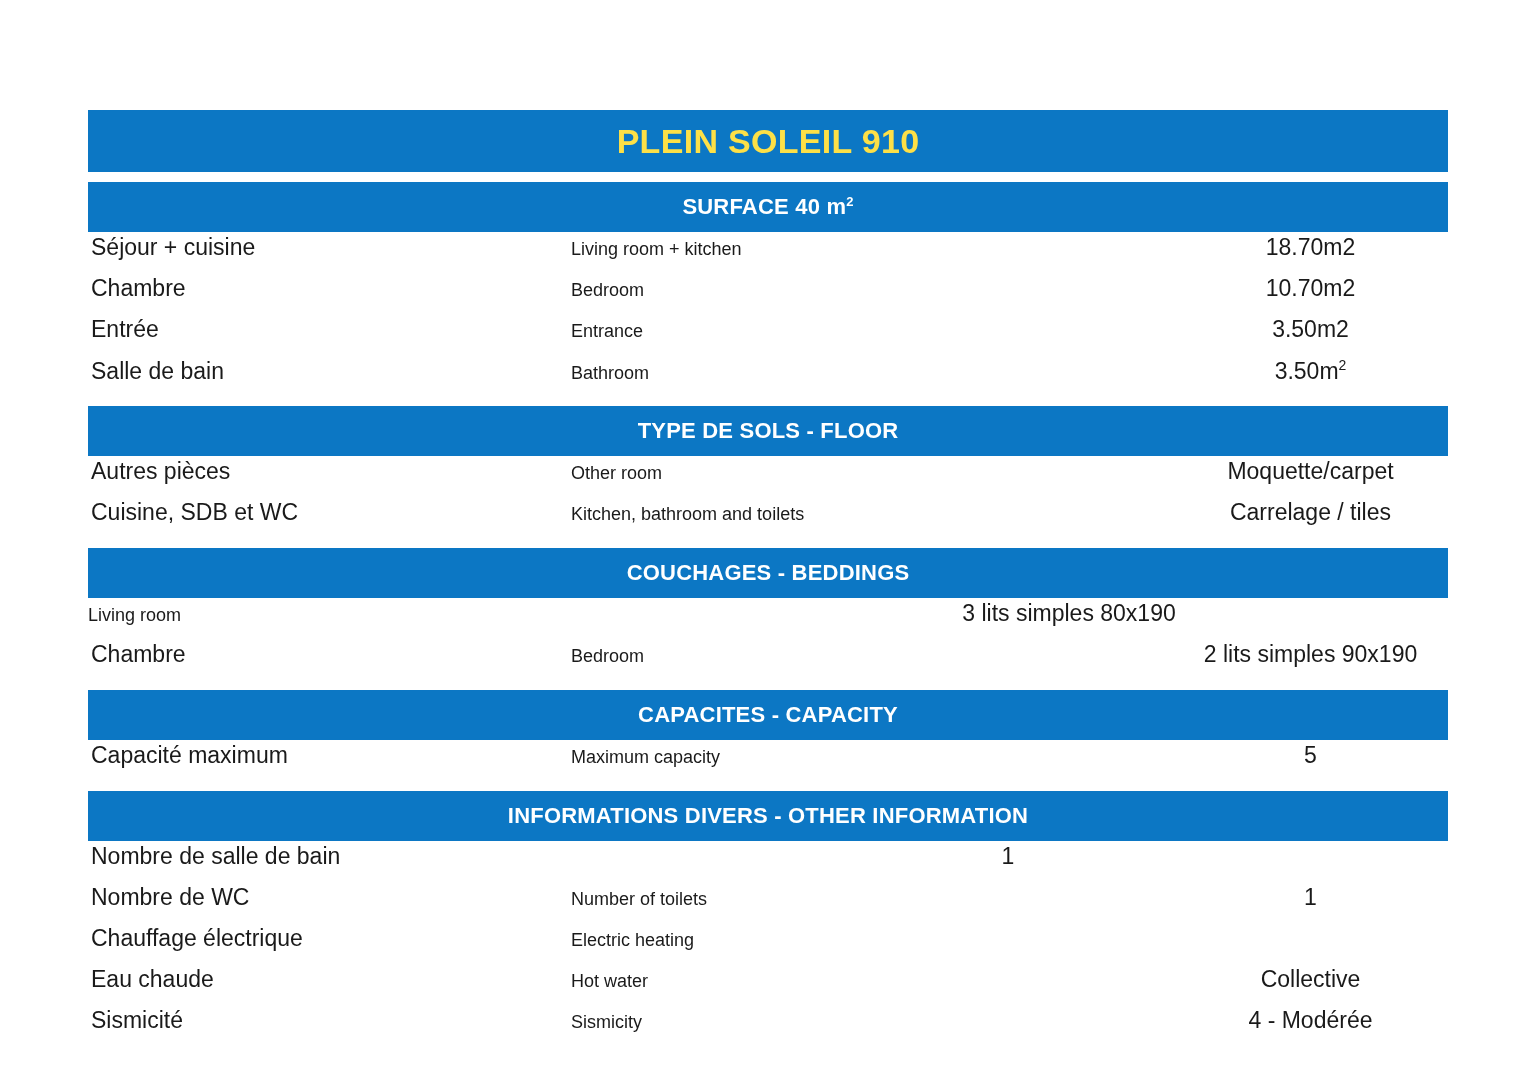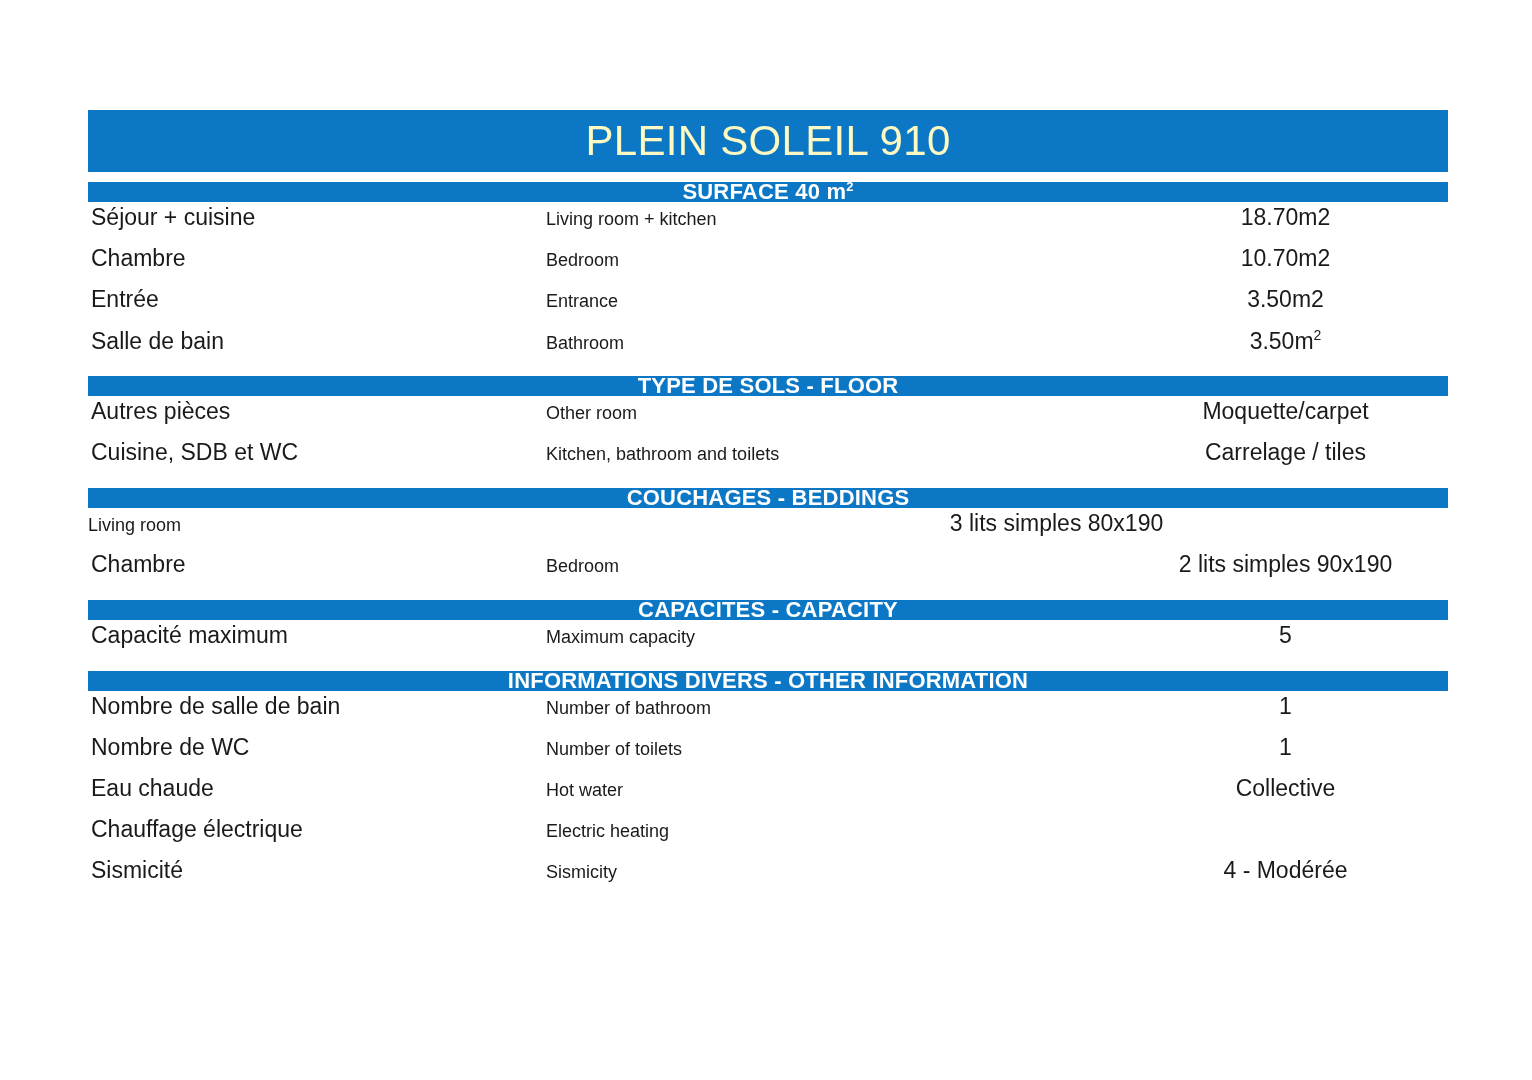--- a/index.html
+++ b/index.html
@@ -22,48 +22,49 @@
   }
   .title-bar {
     margin-top: 110px;
     background: #0c77c4;
     height: 62px;
     display: flex;
     align-items: center;
     justify-content: center;
   }
   .title-bar .title {
-    color: #fef9c3;
-    font-size: 42px;
-    font-weight: normal;
+    color: #fde047;
+    font-size: 34px;
+    font-weight: bold;
     letter-spacing: 0.3px;
   }
   .section-bar {
     background: #0c77c4;
-    height: 20px;
+    height: 50px;
     display: flex;
     align-items: center;
     justify-content: center;
     margin-top: 10px;
   }
   .section-bar .section-title {
     color: #ffffff;
     font-size: 22px;
     font-weight: bold;
     letter-spacing: 0.2px;
   }
   .section-bar .section-title sup {
     font-size: 13px;
     vertical-align: super;
   }
   .row {
     display: flex;
     align-items: baseline;
     height: 39px;
     padding-top: 2px;
+    gap: 25px;
   }
   .cell-fr {
     width: 455px;
     font-size: 23px;
     padding-left: 3px;
     white-space: nowrap;
   }
   .cell-en {
     width: 580px;
     font-size: 18px;
@@ -145,37 +146,36 @@
       <div class="row">
         <div class="cell-fr">Capacité maximum</div>
         <div class="cell-en">Maximum capacity</div>
         <div class="cell-val">5</div>
       </div>
       <div class="section-bar">
         <div class="section-title">INFORMATIONS DIVERS - OTHER INFORMATION</div>
       </div>
       <div class="row">
         <div class="cell-fr">Nombre de salle de bain</div>
-        <div class="cell-en">Number of bathroom</div>
         <div class="cell-val">1</div>
       </div>
       <div class="row">
         <div class="cell-fr">Nombre de WC</div>
         <div class="cell-en">Number of toilets</div>
         <div class="cell-val">1</div>
       </div>
       <div class="row">
+        <div class="cell-fr">Chauffage électrique</div>
+        <div class="cell-en">Electric heating</div>
+        <div class="cell-val"></div>
+      </div>
+      <div class="row">
         <div class="cell-fr">Eau chaude</div>
         <div class="cell-en">Hot water</div>
         <div class="cell-val">Collective</div>
-      </div>
-      <div class="row">
-        <div class="cell-fr">Chauffage électrique</div>
-        <div class="cell-en">Electric heating</div>
-        <div class="cell-val"></div>
       </div>
       <div class="row">
         <div class="cell-fr">Sismicité</div>
         <div class="cell-en">Sismicity</div>
         <div class="cell-val">4 - Modérée</div>
       </div>
     </div>
 
 </div>
 

